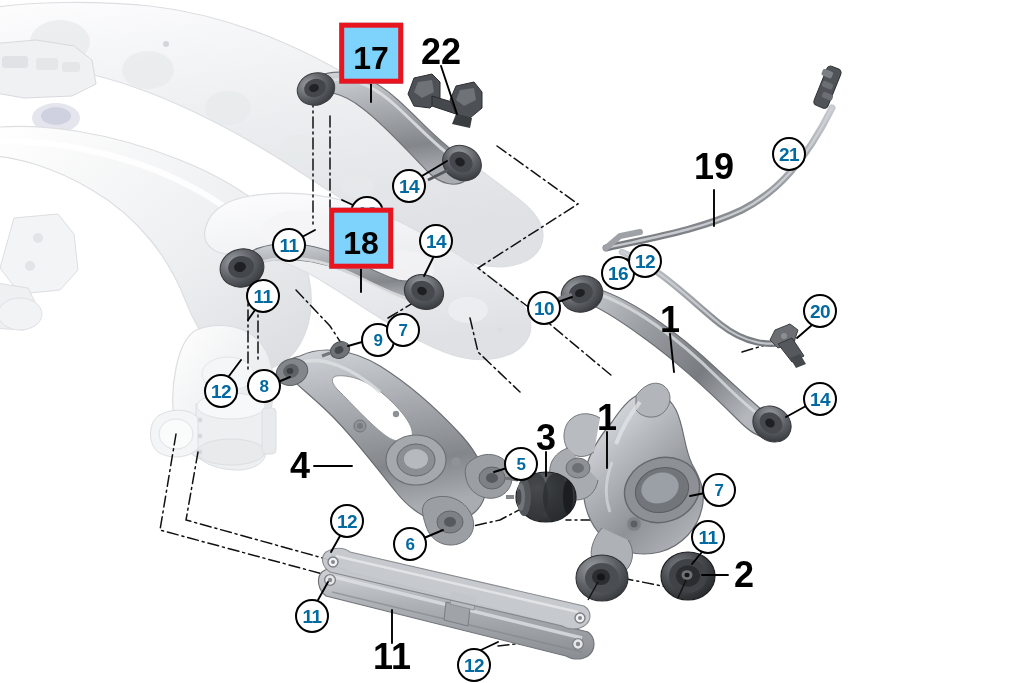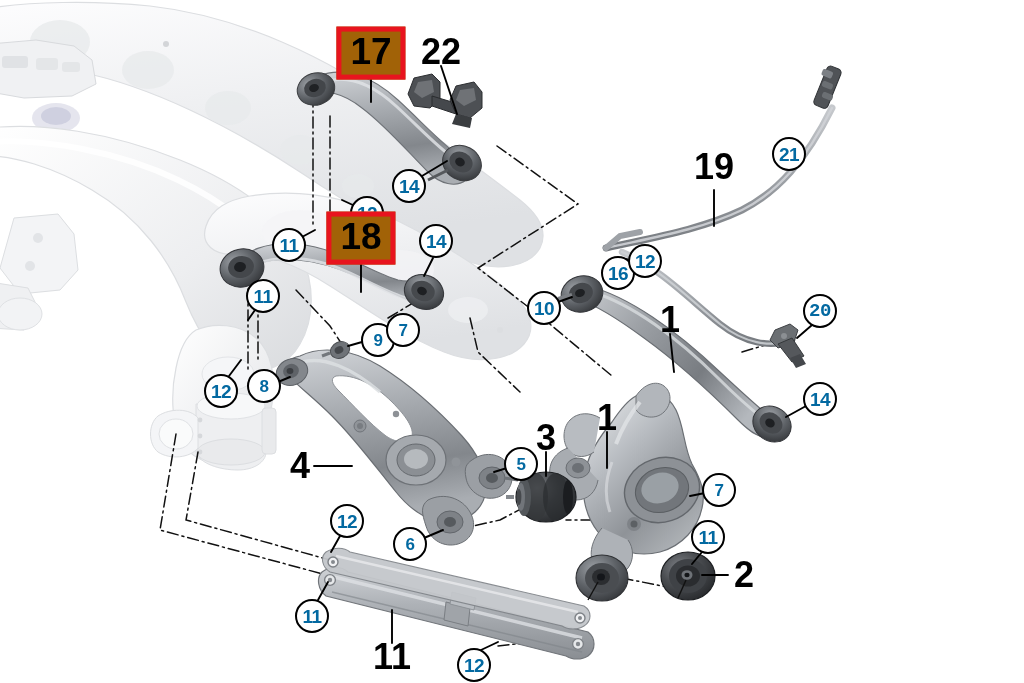--- a/index.html
+++ b/index.html
@@ -47,26 +47,26 @@
     line-height:1;
     color:#000000;
     z-index:40;
     white-space:nowrap;
   }
 
   
   .hilabel{
     position:absolute;
     transform:translate(-50%,-50%);
-    background:#a16207;
+    background:#7dd3fc;
     border:5px solid #e8141e;
-    padding:1px 9px 3px 9px;
+    padding:14px 9px 3px 9px;
     font-family:"Liberation Sans", sans-serif;
     font-weight:bold;
-    font-size:37px;
+    font-size:32px;
     line-height:1.05;
     color:#000000;
     z-index:45;
     white-space:nowrap;
   }
 </style>
 </head>
 <body>
 
 <div id="stage">
@@ -460,21 +460,21 @@
   <div class="callout small" style="left:264px;top:386px;">8</div>
   <div class="callout small" style="left:521px;top:464px;">5</div>
   <div class="callout small" style="left:410px;top:544px;">6</div>
   <div class="callout" style="left:347px;top:521px;">12</div>
   <div class="callout" style="left:312px;top:616px;">11</div>
   <div class="callout" style="left:474px;top:665px;">12</div>
   <div class="callout" style="left:544px;top:308px;">10</div>
   <div class="callout" style="left:618px;top:273px;">16</div>
   <div class="callout" style="left:645px;top:261px;">12</div>
   <div class="callout" style="left:789px;top:154px;">21</div>
-  <div class="callout" style="left:820px;top:311px;font-family:Liberation Mono, monospace;">20</div>
+  <div class="callout" style="left:820px;top:311px;">20</div>
   <div class="callout" style="left:820px;top:399px;">14</div>
   <div class="callout small" style="left:719px;top:490px;">7</div>
   <div class="callout" style="left:708px;top:537px;">11</div>
 
   <div class="plainlabel" style="left:441px;top:52px;">22</div>
   <div class="plainlabel" style="left:714px;top:167px;">19</div>
   <div class="plainlabel" style="left:670px;top:320px;">1</div>
   <div class="plainlabel" style="left:607px;top:418px;">1</div>
   <div class="plainlabel" style="left:546px;top:438px;">3</div>
   <div class="plainlabel" style="left:300px;top:466px;">4</div>

